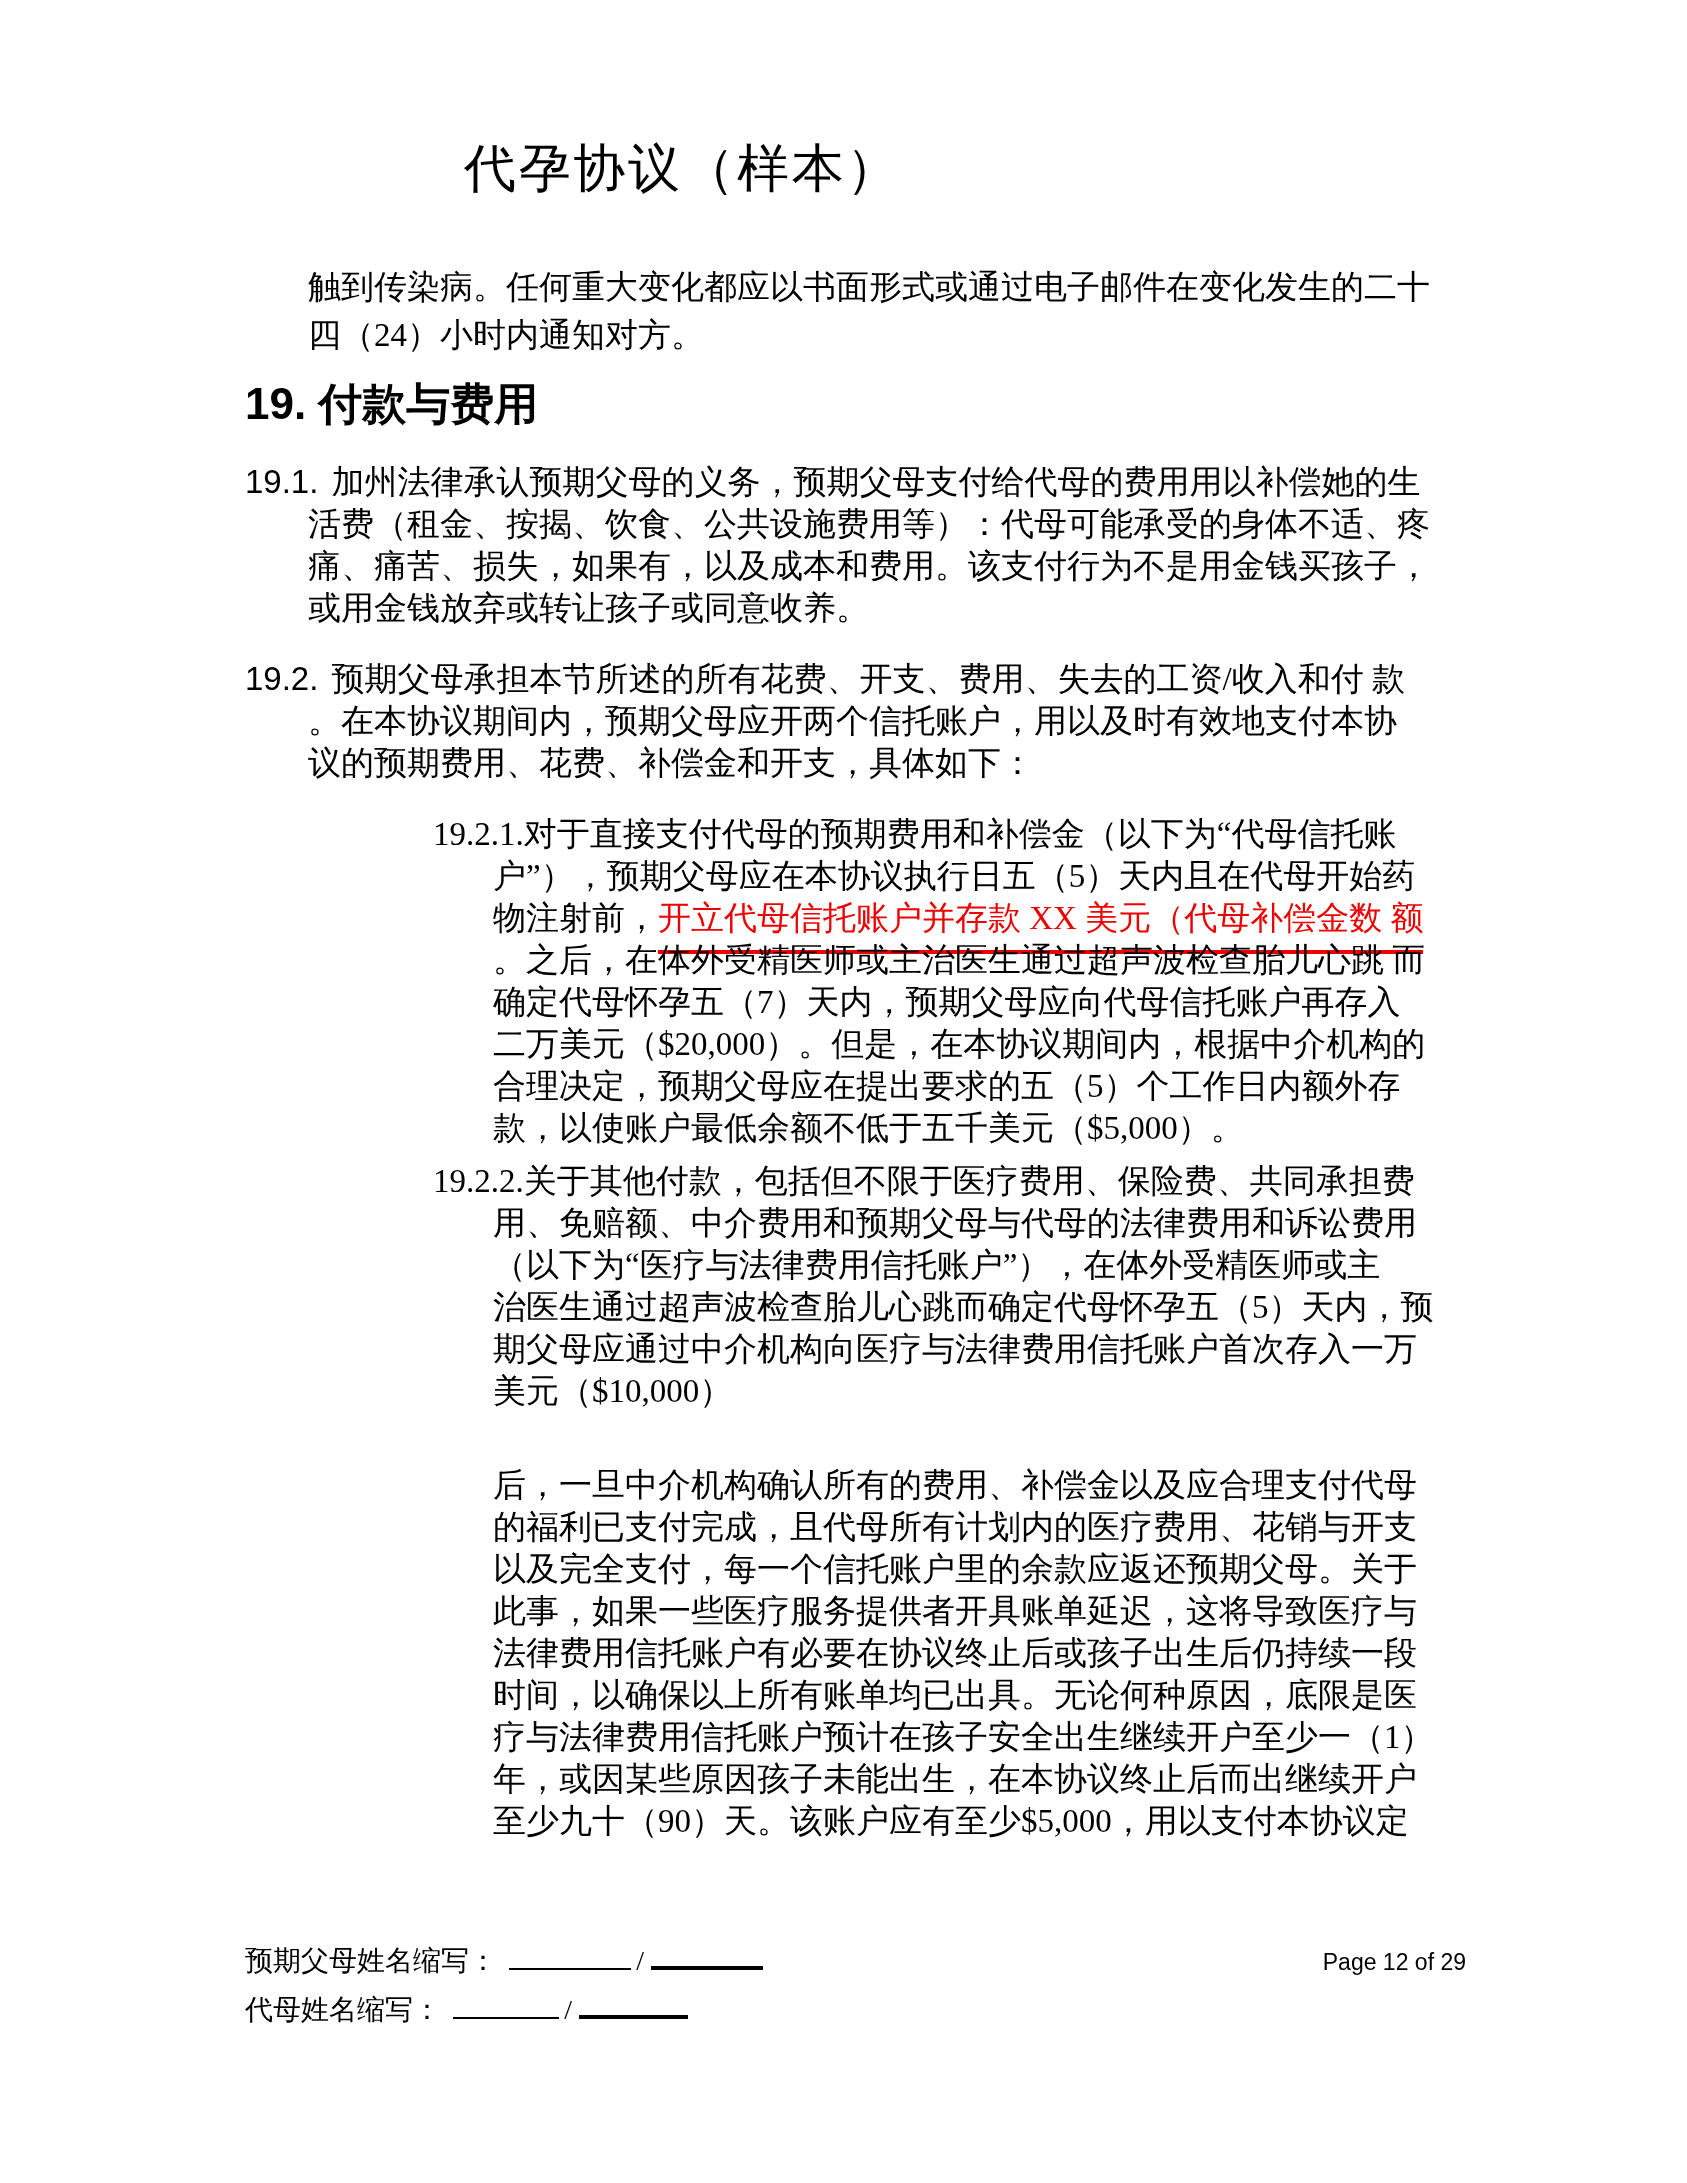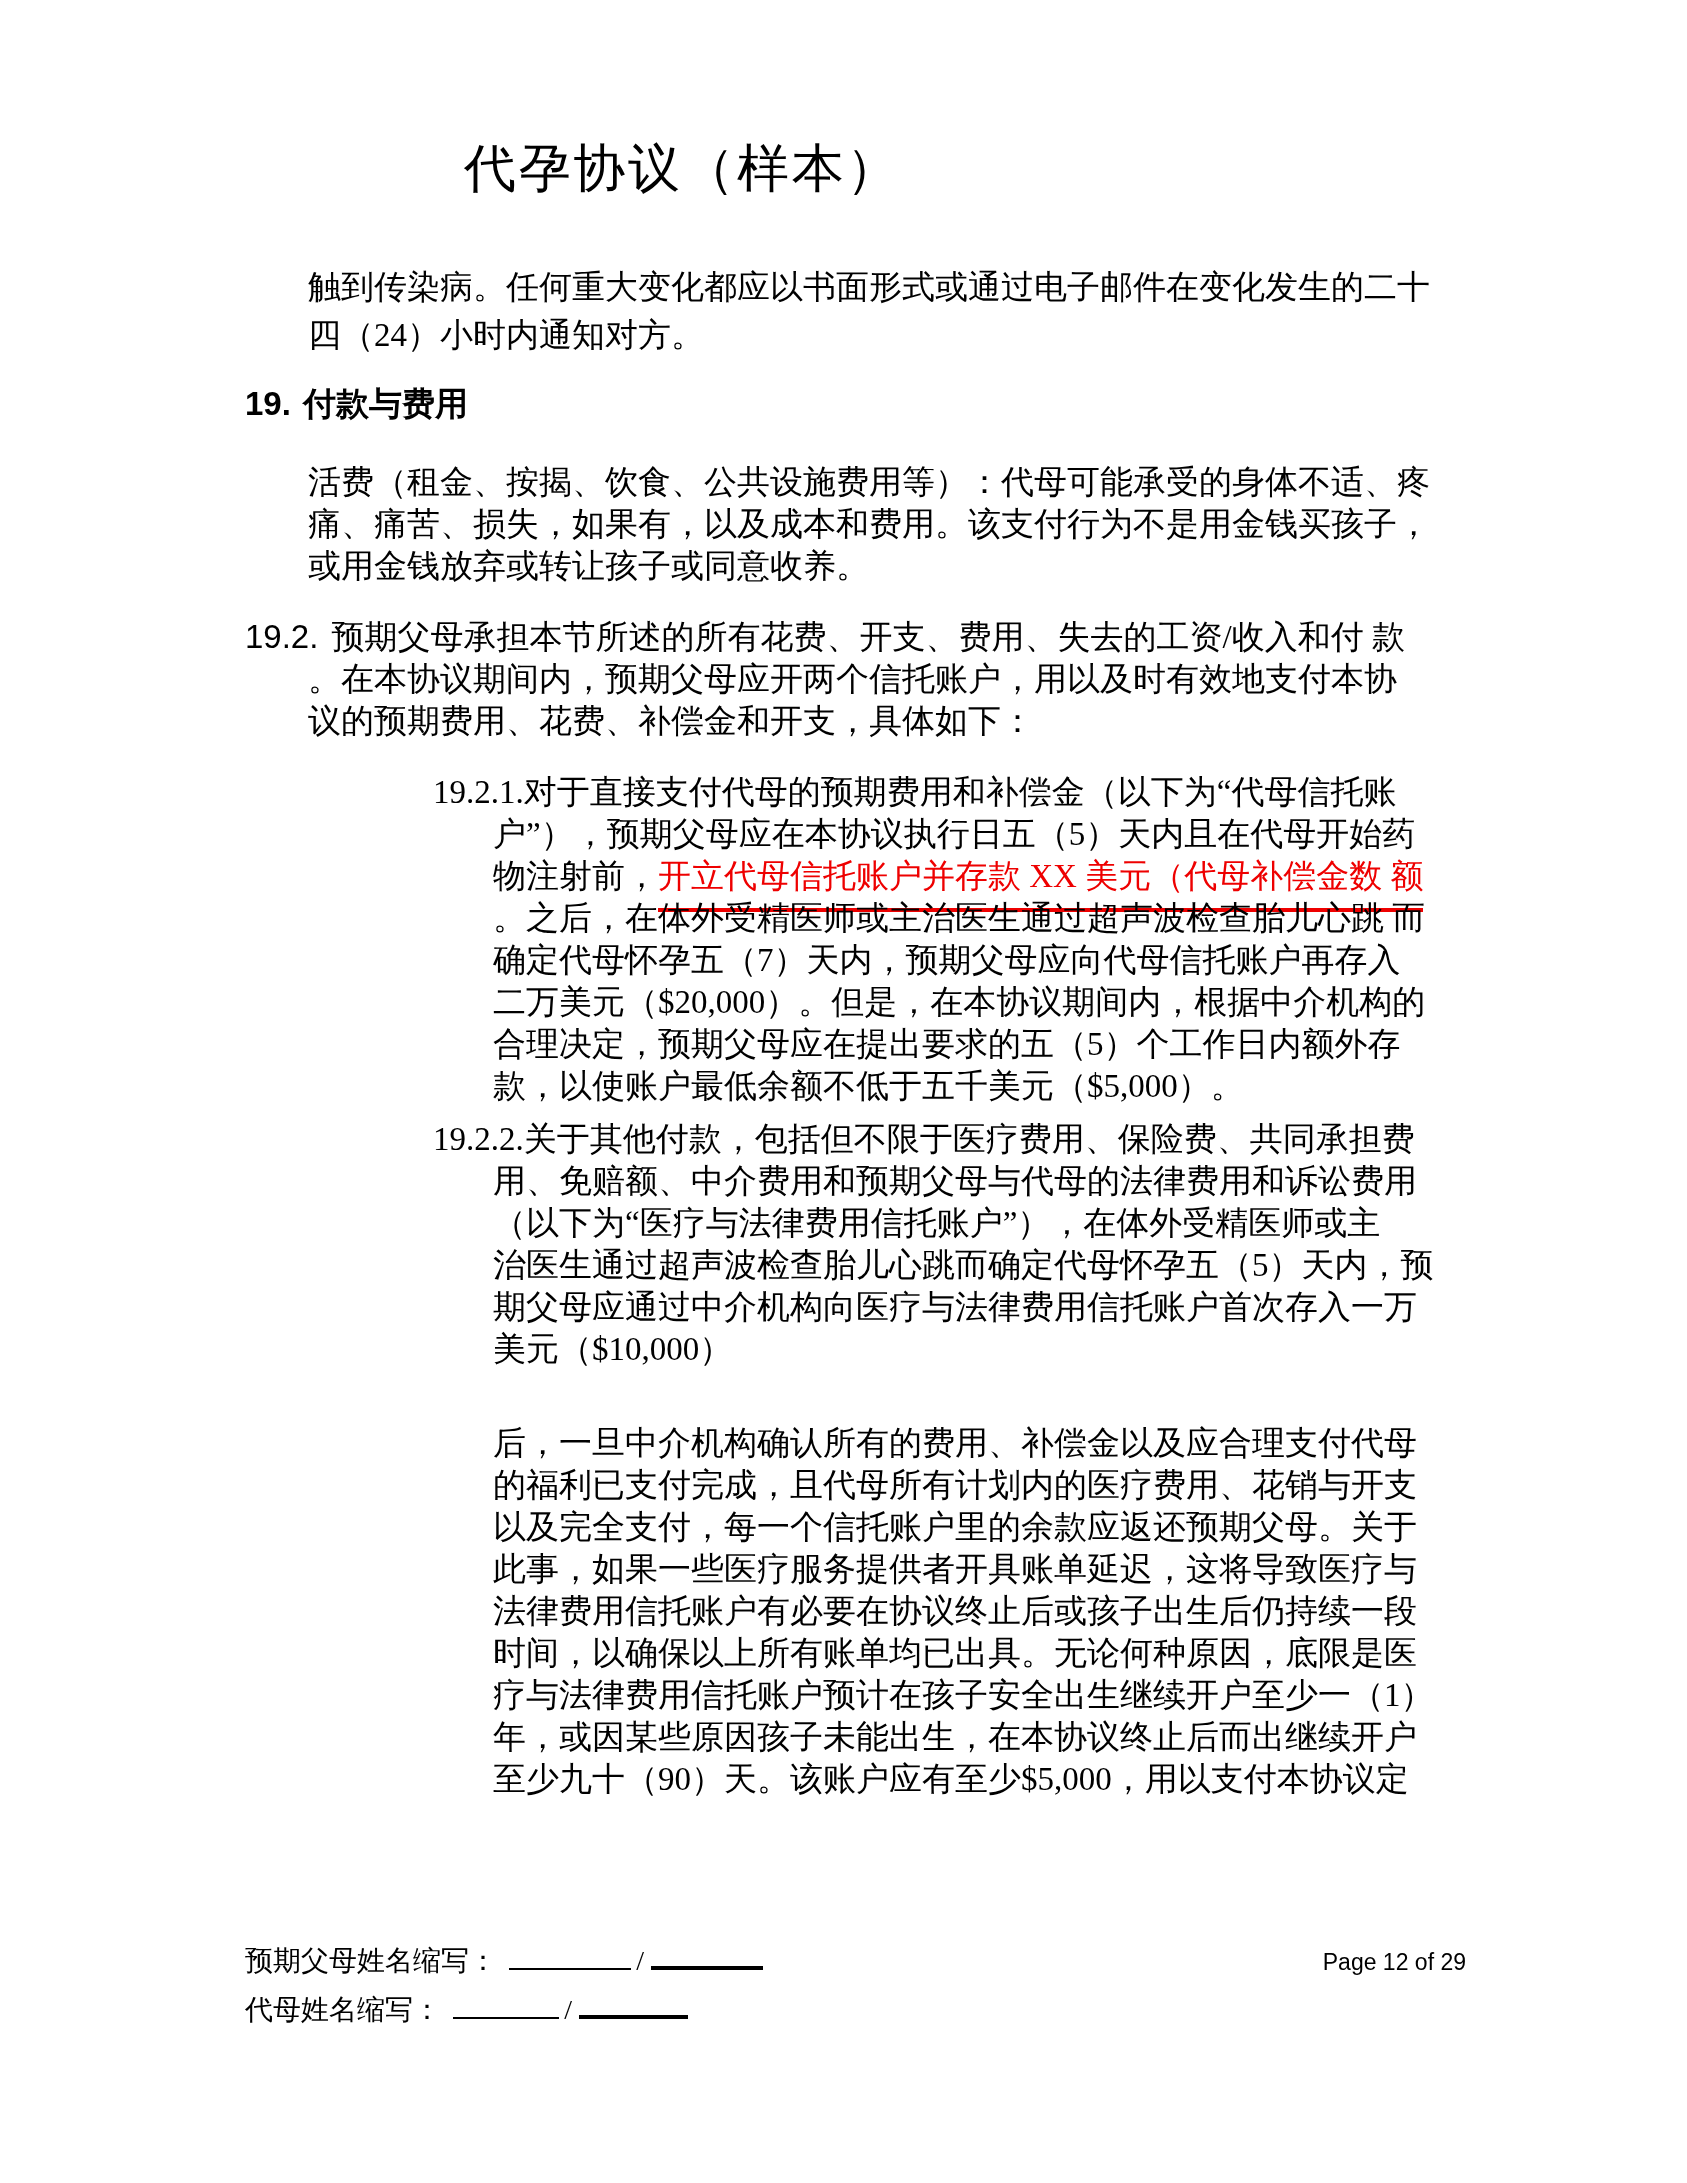--- a/index.html
+++ b/index.html
@@ -15,21 +15,21 @@
     font-family:"Liberation Serif","DejaVu Serif",serif;
   }
   .content{
     position:absolute;left:245px;top:263px;width:1201px;
     font-size:33px;line-height:42px;
     font-family:"Liberation Serif","DejaVu Serif",serif;
   }
   .line{white-space:nowrap;}
   .intro{margin-left:63px;line-height:48px;margin-bottom:24px;}
   .sec-heading{
-    font-weight:bold;font-size:33px;line-height:42px;
+    font-weight:bold;font-size:44px;line-height:42px;
     margin-bottom:36px;
     font-family:"Liberation Sans","DejaVu Sans",sans-serif;
   }
   .sec-heading .num{margin-right:12px;}
   .clause{padding-left:63px;margin-bottom:29px;}
   .clause .first{text-indent:-63px;}
   .clause .num{margin-right:13.2px;font-family:"Liberation Sans","DejaVu Sans",sans-serif;}
   .subclauses{margin-left:172px;}
   .subclause{padding-left:76px;margin-bottom:10.6px;}
   .subclause .first{text-indent:-76px;padding-left:16px;}
@@ -70,20 +70,21 @@
     <div class="intro">
       <div class="line">触到传染病。任何重大变化都应以书面形式或通过电子邮件在变化发生的二十</div>
       <div class="line">四（24）小时内通知对方。</div>
     </div>
 
     <div class="sec-heading">
       <span class="num">19.</span><span>付款与费用</span>
     </div>
 
     <div class="clause">
+      <div class="line first"><span class="num">19.1.</span><span>加州法律承认预期父母的义务，预期父母支付给代母的费用用以补偿她的生</span></div>
       <div class="line">活费（租金、按揭、饮食、公共设施费用等）：代母可能承受的身体不适、疼</div>
       <div class="line">痛、痛苦、损失，如果有，以及成本和费用。该支付行为不是用金钱买孩子，</div>
       <div class="line">或用金钱放弃或转让孩子或同意收养。</div>
     </div>
 
     <div class="clause">
       <div class="line first"><span class="num">19.2.</span><span>预期父母承担本节所述的所有花费、开支、费用、失去的工资/收入和付 款</span></div>
       <div class="line">。在本协议期间内，预期父母应开两个信托账户，用以及时有效地支付本协</div>
       <div class="line">议的预期费用、花费、补偿金和开支，具体如下：</div>
     </div>

